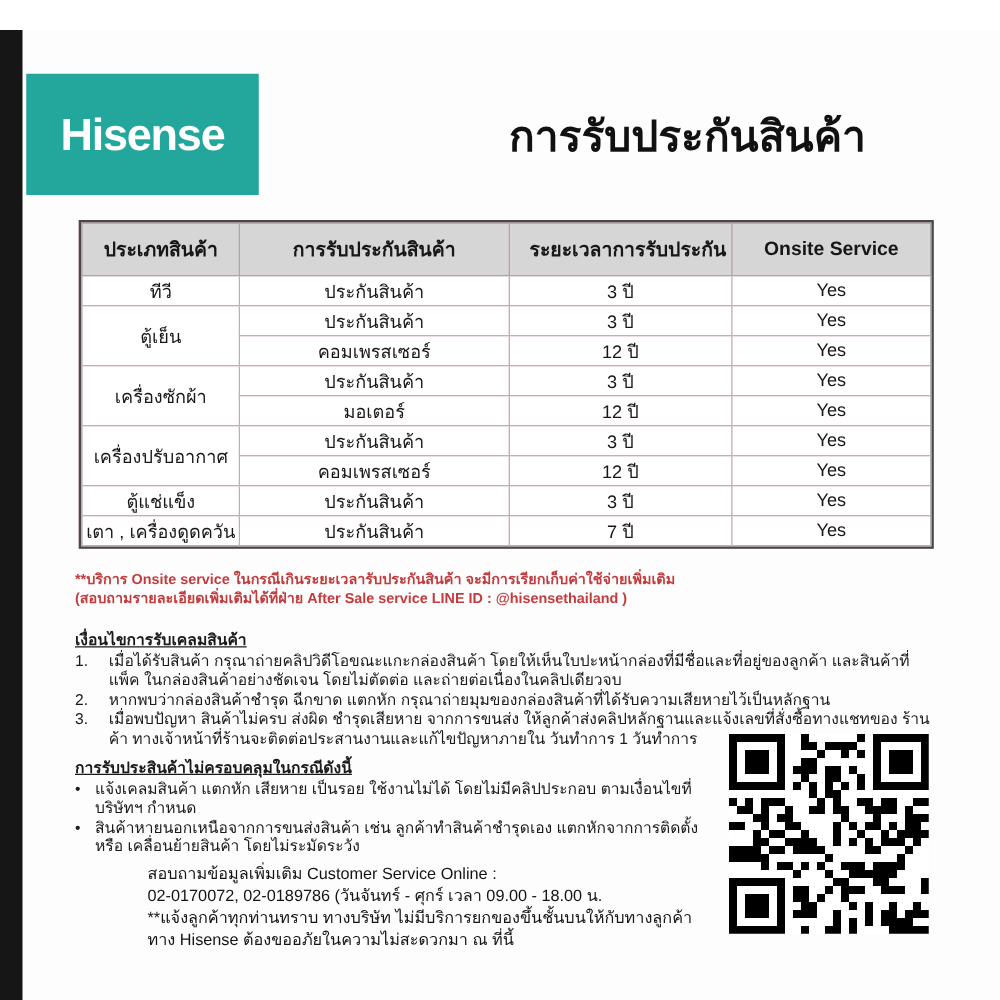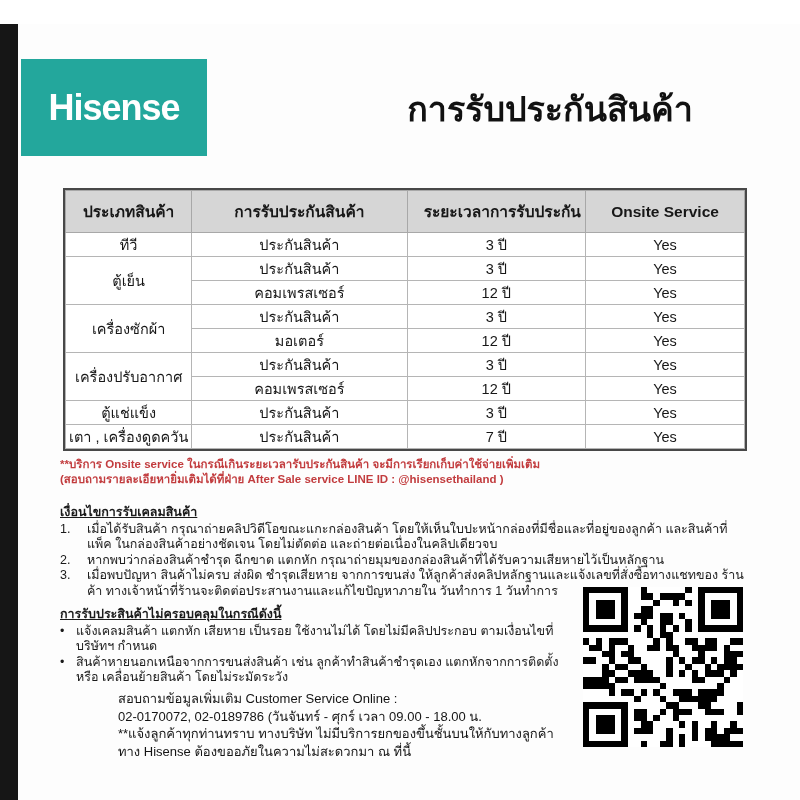--- a/index.html
+++ b/index.html
@@ -9,21 +9,21 @@
 
   .left-bar { position:absolute; left:0; top:0; width:18px; height:800px; background:#161616; }
 
   .logo-box { position:absolute; left:21px; top:35px; width:186px; height:97px;
               display:flex; align-items:center; justify-content:center; }
   .logo-text { font-size:36px; font-weight:800; letter-spacing:-1px; }
 
   .page-title { position:absolute; left:360px; top:58px; width:380px; text-align:center;
                 font-size:34px; font-weight:700; color:#111; }
 
-  .table-wrap { position:absolute; left:63px; top:164px; width:684px; border:2px solid #484848;
+  .table-wrap { position:absolute; left:63px; top:152px; width:684px; border:2px solid #484848;
                 background:#f9a8d4; }
   table.wtable { width:100%; border-collapse:collapse; table-layout:fixed; }
   .wtable th { background:#d6d6d6; height:42px; font-size:15.5px; font-weight:700;
                border:1px solid #a8a8a8; text-align:center; vertical-align:middle; color:#171717; }
   .wtable td { height:24px; font-size:14.5px; border:1px solid #b5b5b5; text-align:center;
                vertical-align:middle; color:#171717; background:#fff; }
   .col1 { width:18.6%; } .col2 { width:31.7%; } .col3 { width:26.3%; } .col4 { width:23.4%; }
 
   .onsite-note { position:absolute; left:60px; top:433px; width:660px;
                  font-size:11.5px; font-weight:600; line-height:14.5px; }
@@ -127,21 +127,21 @@
             <td>ประกันสินค้า</td>
             <td>7 ปี</td>
             <td>Yes</td>
           </tr>
         </tbody>
     </table>
   </div>
 
   <div class="onsite-note" style="color: rgb(194, 60, 62);">
     <div>**บริการ Onsite service ในกรณีเกินระยะเวลารับประกันสินค้า จะมีการเรียกเก็บค่าใช้จ่ายเพิ่มเติม</div>
-    <div>(สอบถามรายละเอียหายิ่มเติมได้ที่ฝ่าย After Sale service LINE ID : @hisensethailand )</div>
+    <div>(สอบถามรายละเอียดเพิ่มเติมได้ที่ฝ่าย After Sale service LINE ID : @hisensethailand )</div>
   </div>
 
   <div class="sec claim-sec">
     <div class="sec-heading">เงื่อนไขการรับเคลมสินค้า</div>
     <div class="num-item">
       <span class="num">1.</span>
       <span class="txt">เมื่อได้รับสินค้า กรุณาถ่ายคลิปวิดีโอขณะแกะกล่องสินค้า โดยให้เห็นใบปะหน้ากล่องที่มีชื่อและที่อยู่ของลูกค้า และสินค้าที่แพ็ค ในกล่องสินค้าอย่างชัดเจน โดยไม่ตัดต่อ และถ่ายต่อเนื่องในคลิปเดียวจบ</span>
     </div>
     <div class="num-item">
       <span class="num">2.</span>

